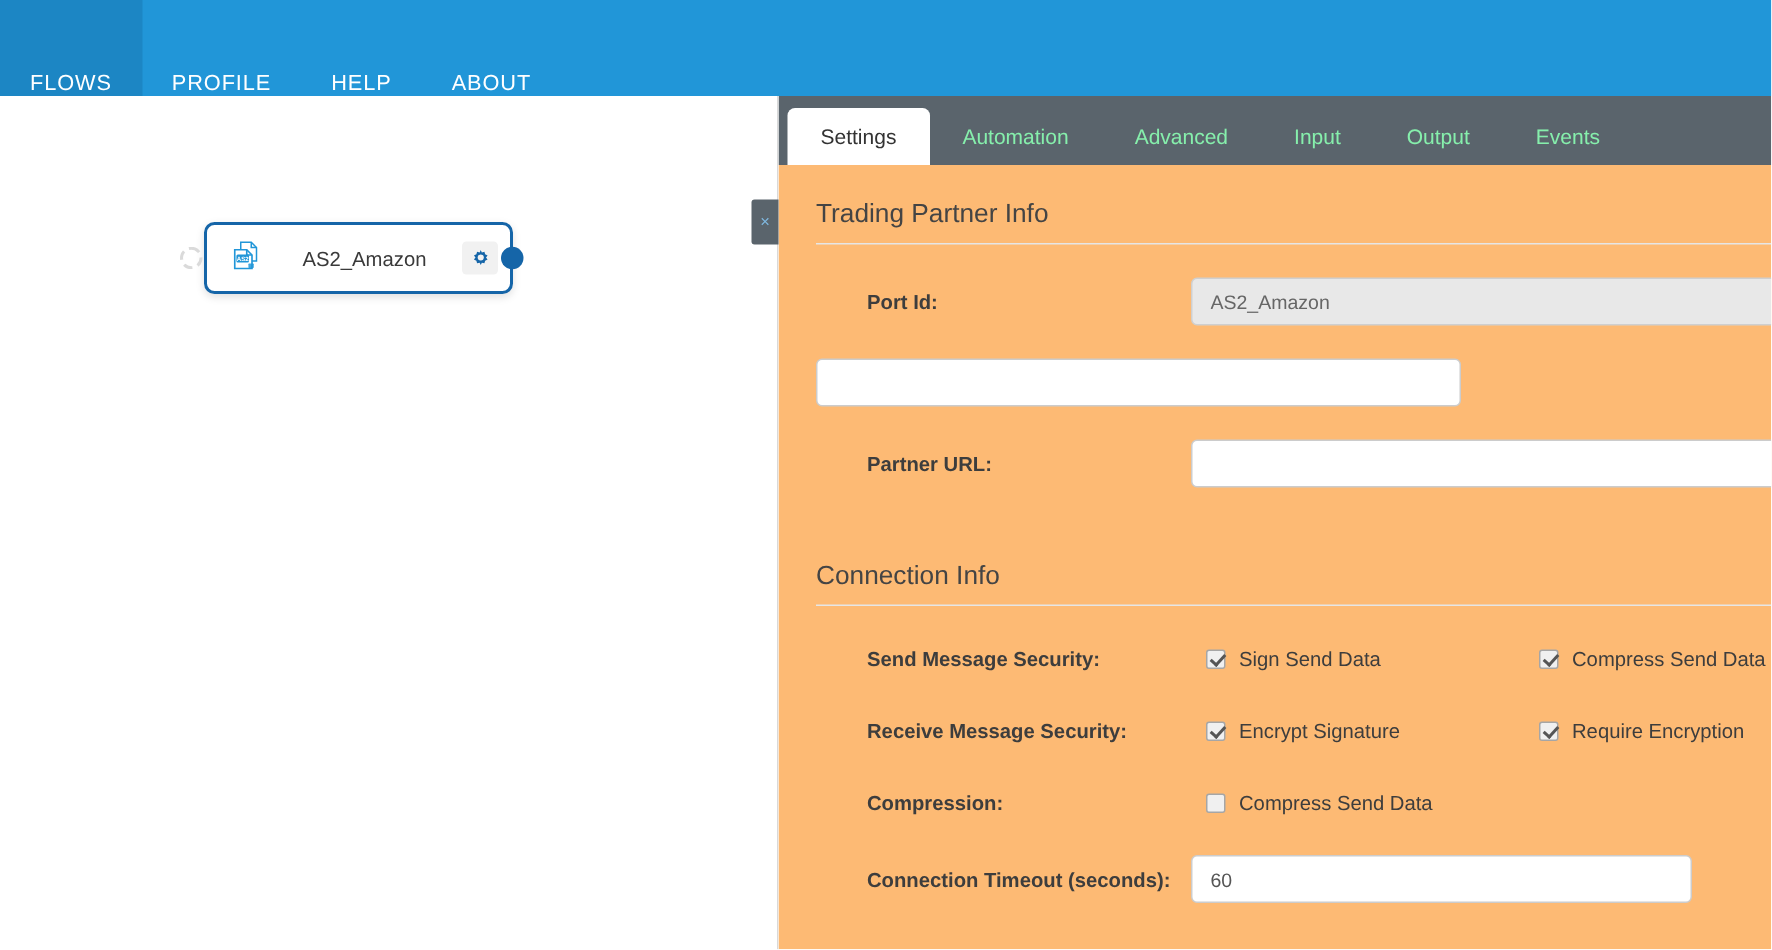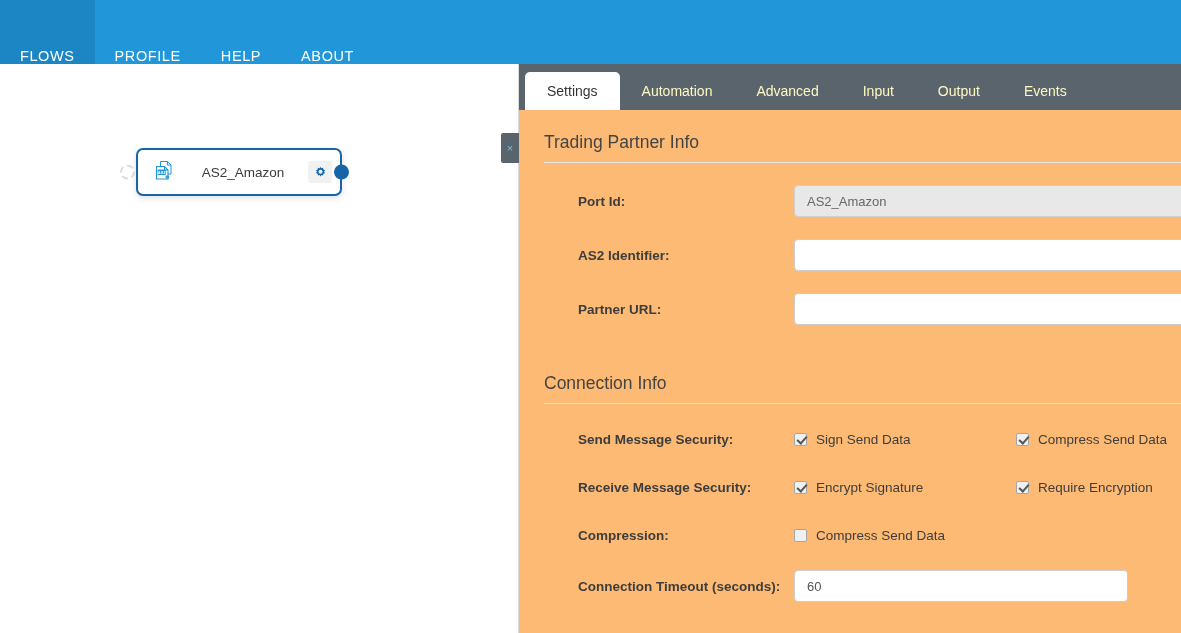--- a/index.html
+++ b/index.html
@@ -159,21 +159,21 @@
   .tabbar {
     position: relative;
     height: 46px;
     background: #5a646c;
     display: flex;
     align-items: flex-end;
     padding-left: 6px;
   }
   .tab {
     font-size: 14px;
-    color: #fef9c3;
+    color: #86efac;
     padding: 0 22px;
     height: 38px;
     line-height: 38px;
     cursor: pointer;
     user-select: none;
     white-space: nowrap;
   }
   .tab.active {
     background: #ffffff;
     color: #333333;
@@ -237,21 +237,21 @@
     border-color: #cfcfcf;
   }
 
   .cbx-group { display: flex; align-items: center; }
   .cbx-item {
     display: flex;
     align-items: center;
     cursor: pointer;
     user-select: none;
   }
-  .cbx-item.col1 { width: 222px; flex: 0 0 222px; }
+  .cbx-item.col1 { width: 222px; flex: 0 0 222px; margin-left: 10px; }
   .cbx-box {
     width: 13px; height: 13px;
     border: 1px solid #a6a6a6;
     border-radius: 2px;
     background: #f0f0f0;
     margin-right: 9px;
     position: relative;
     flex: 0 0 13px;
   }
   .cbx-box.checked::after {
@@ -360,21 +360,20 @@
       <div class="section-rule"></div>
 
       <div class="form-row">
         <div class="form-label">Port Id:</div>
         <div class="form-control">
           <input class="txt wide disabled" type="text" disabled="" value="AS2_Amazon" style="">
         </div>
       </div>
 
       <div class="form-row">
-        <div class="form-label">AS2 Identifier:</div>
         <div class="form-control">
           <input class="txt wide" type="text" value="" style="">
         </div>
       </div>
 
       <div class="form-row">
         <div class="form-label">Partner URL:</div>
         <div class="form-control">
           <input class="txt wide" type="text" value="" style="">
         </div>

